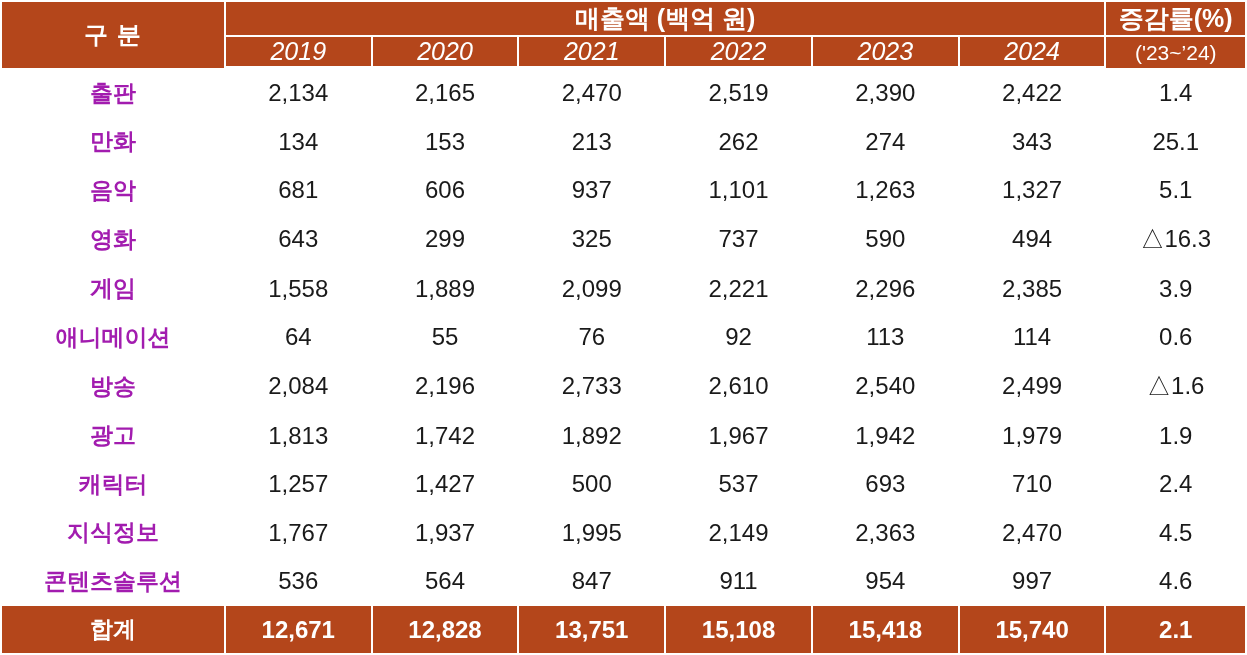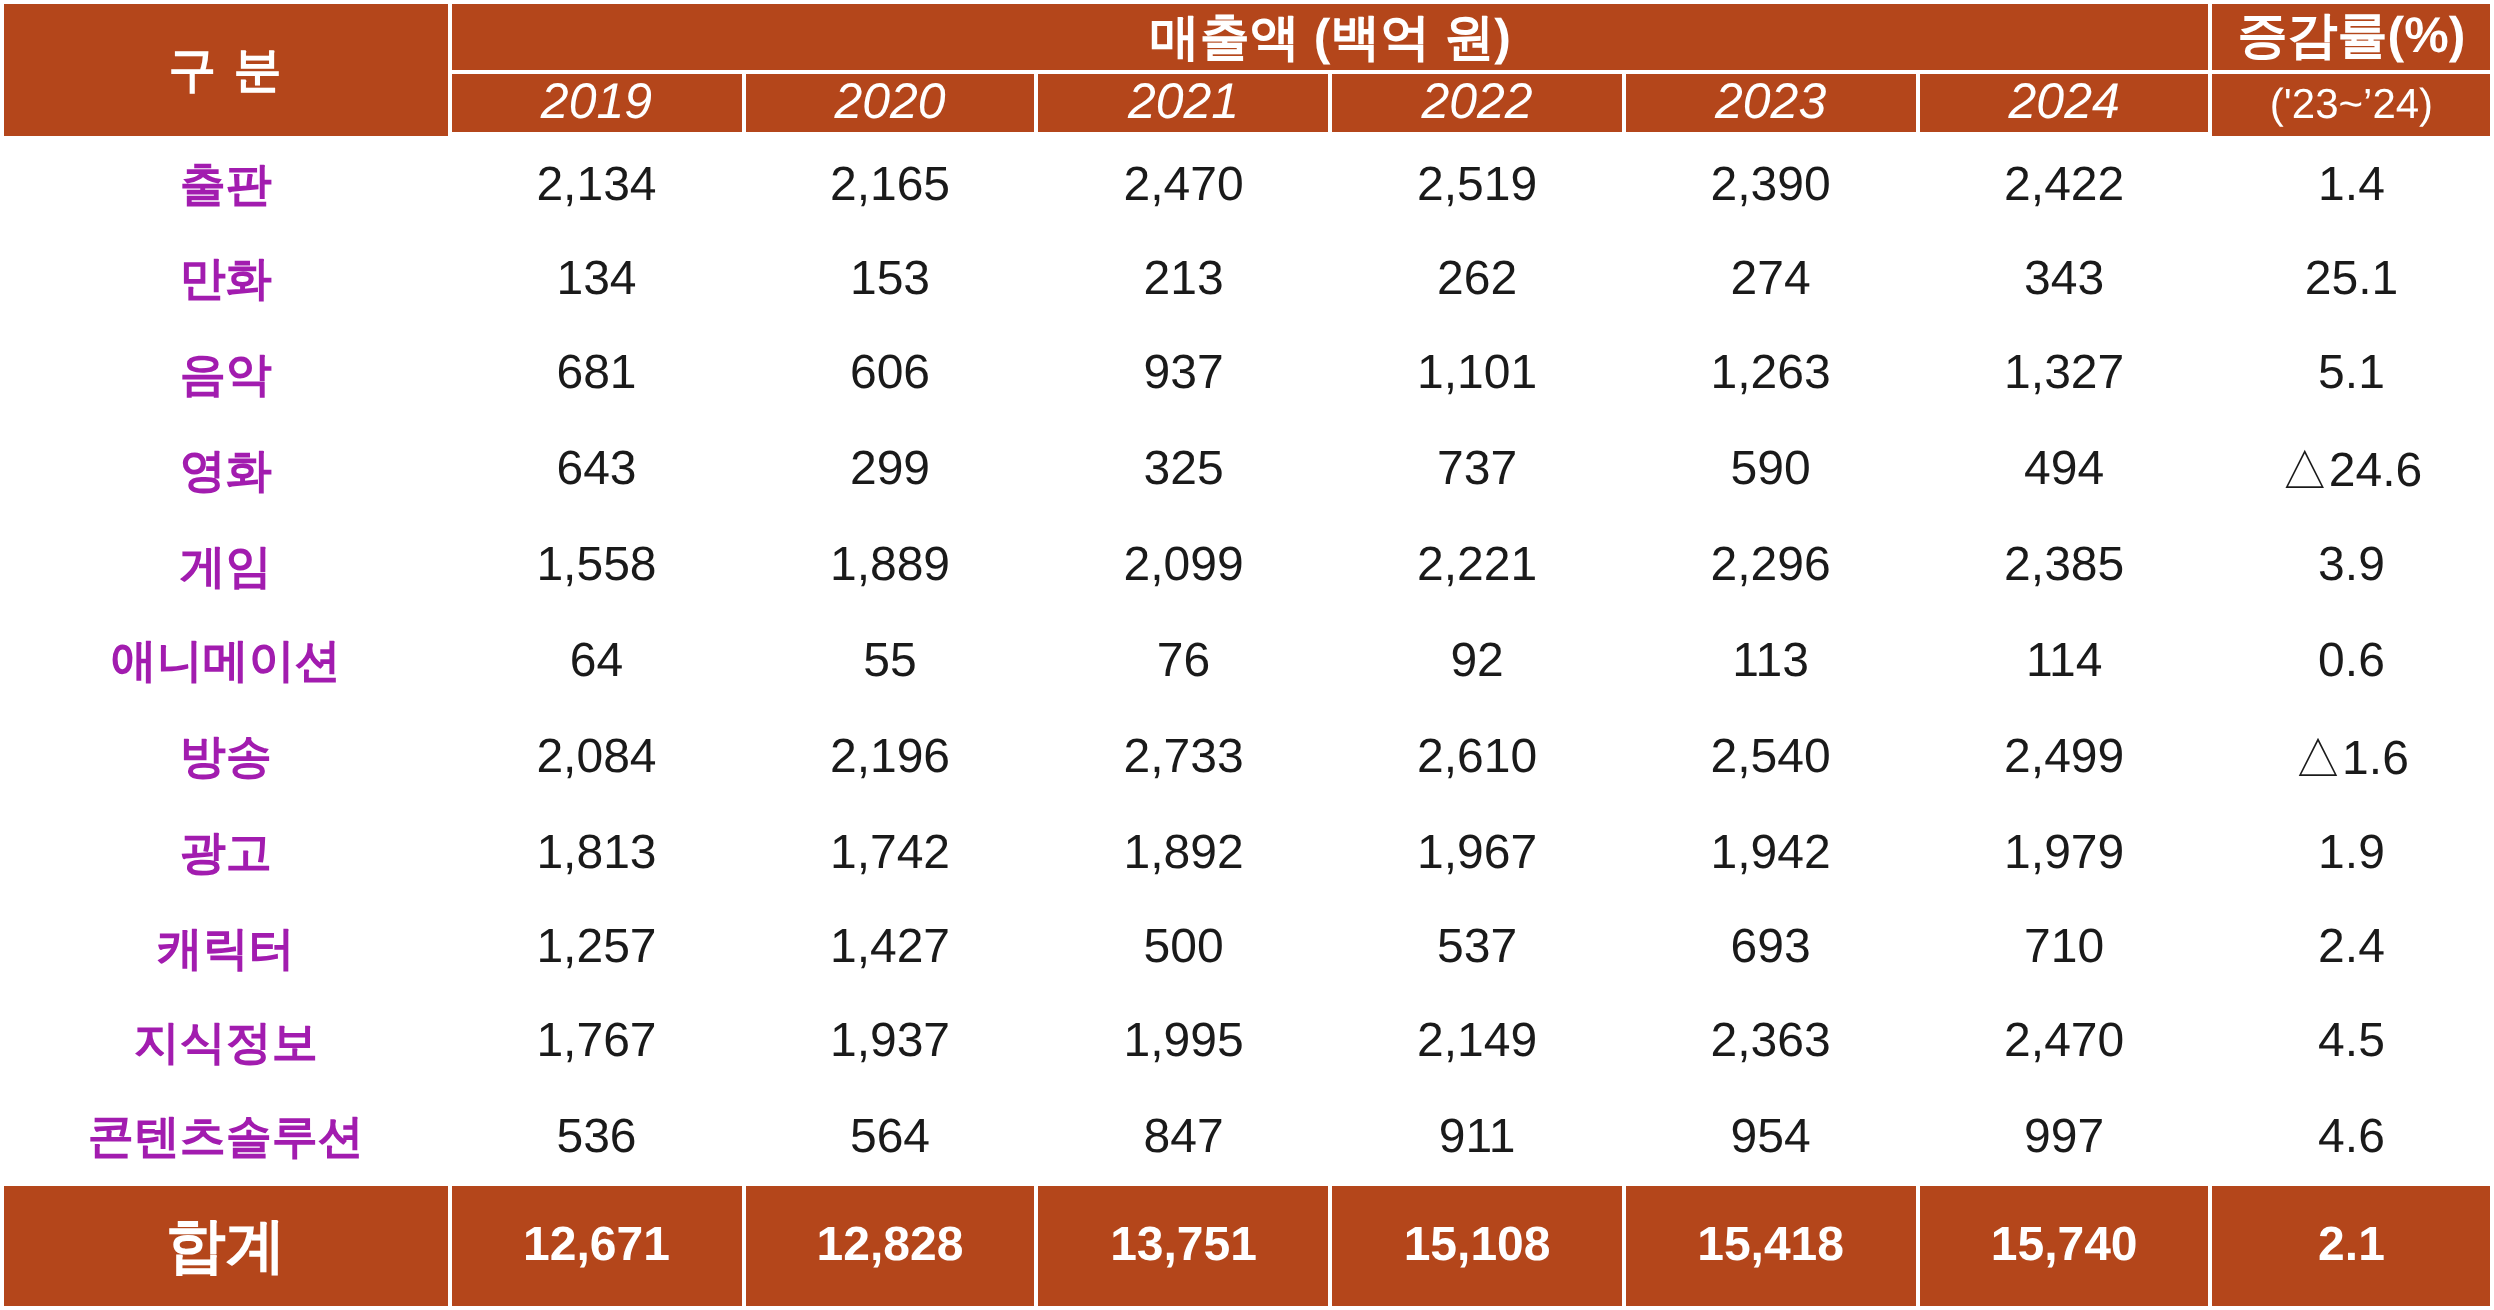--- a/index.html
+++ b/index.html
@@ -77,21 +77,21 @@
     border-top: 2px solid #8d8d8d;
     border-right: 2px solid #8d8d8d;
     border-left: 2px solid #8d8d8d;
   }
   tr.total td {
     background: #b4461b;
     color: #ffffff;
     font-weight: bold;
     border-color: #ffffff;
   }
-  tr.total td.rowlabel { font-size: 30px; }
+  tr.total td.rowlabel { font-size: 23px; }
   tr.total td.num { font-size: 24px; }
 
   
   table.stats tbody tr:first-child td { border-top-color: #ffffff; }
   table.stats tbody tr td:first-child { border-left-color: #ffffff; }
   table.stats tbody tr td:last-child { border-right-color: #ffffff; }
   table.stats tbody tr:last-child td { border-bottom-color: #ffffff; }
 </style>
 </head>
 <body>
@@ -158,21 +158,21 @@
       <td class="num">5.1</td>
     </tr>
     <tr>
       <td class="rowlabel">영화</td>
       <td class="num">643</td>
       <td class="num">299</td>
       <td class="num">325</td>
       <td class="num">737</td>
       <td class="num">590</td>
       <td class="num">494</td>
-      <td class="num">△24.6</td>
+      <td class="num">△16.3</td>
     </tr>
     <tr>
       <td class="rowlabel">게임</td>
       <td class="num">1,558</td>
       <td class="num">1,889</td>
       <td class="num">2,099</td>
       <td class="num">2,221</td>
       <td class="num">2,296</td>
       <td class="num">2,385</td>
       <td class="num">3.9</td>

